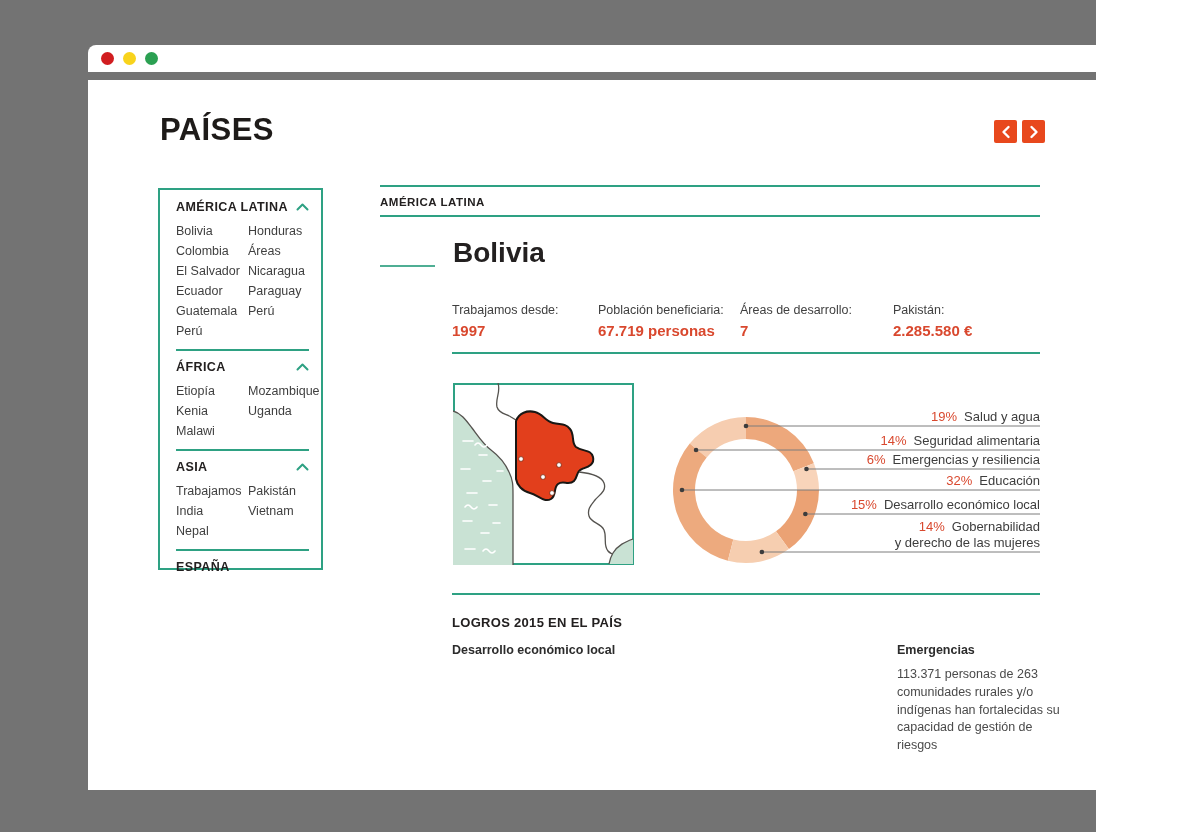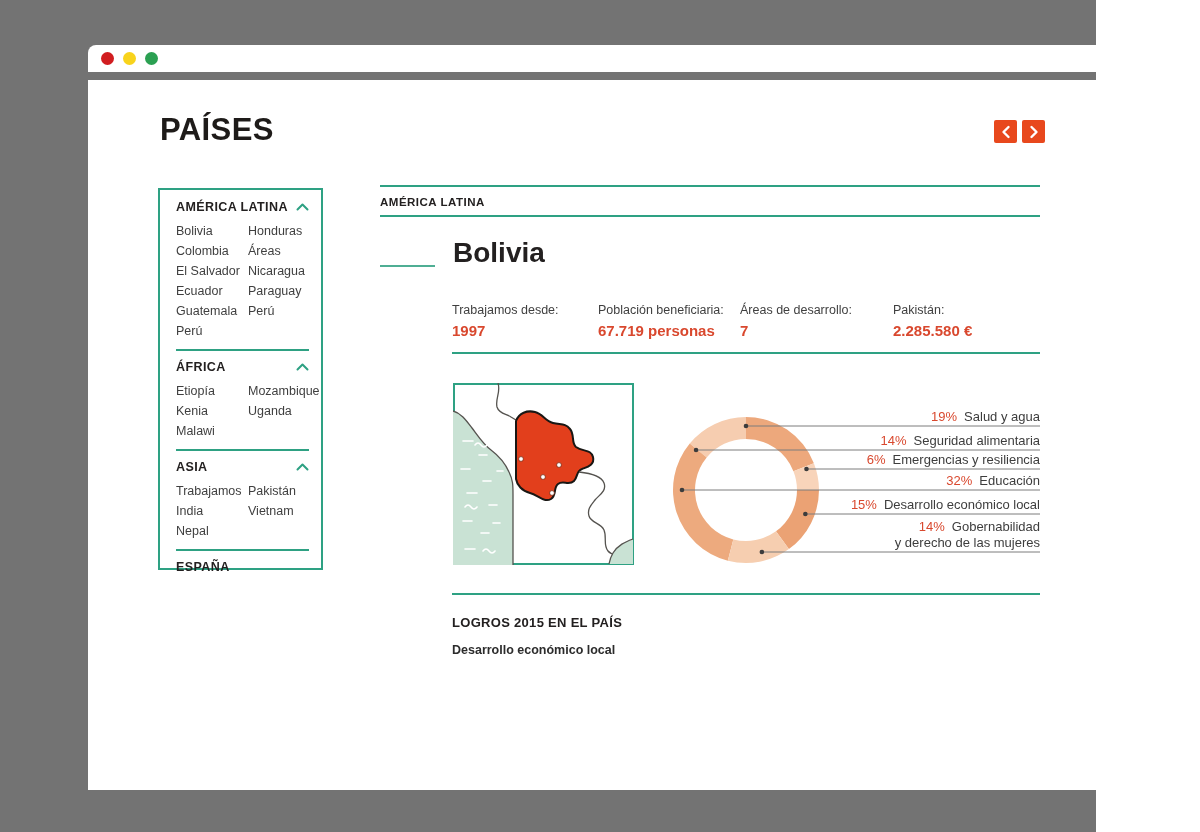--- a/index.html
+++ b/index.html
@@ -229,17 +229,21 @@
           <div><span class="pct">14%</span><span class="lab">Gobernabilidad</span></div>
           <div class="lab">y derecho de las mujeres</div>
         </div>
 
         <div class="divider" style="top:408px;"></div>
 
         <h3 class="logros-title">LOGROS 2015 EN EL PAÍS</h3>
         <div class="logros-col" style="left:72px;">
           <div class="logros-col-title">Desarrollo económico local</div>
         </div>
+        <div class="logros-col" style="left:517px;">
+          <div class="logros-col-title">Emergencias</div>
+          <div class="logros-col-text">113.371 personas de 263 comunidades rurales y/o indígenas han fortalecidas su capacidad de gestión de riesgos</div>
+        </div>
       </main>
 
     </div>
   </div>
 </div>
 
 </body></html>

